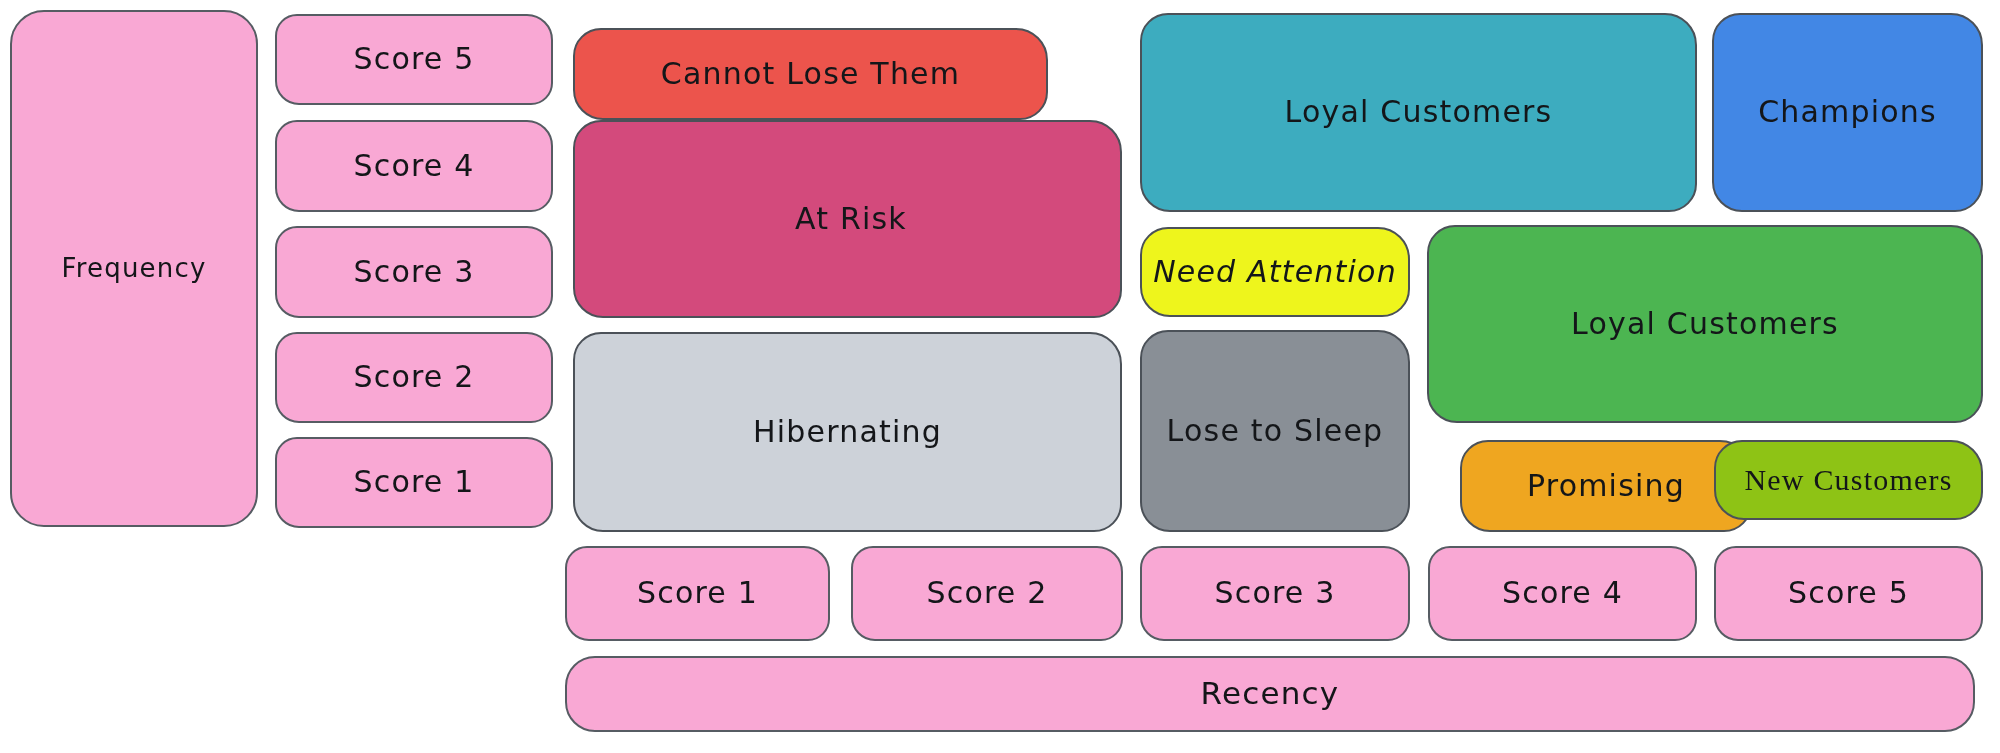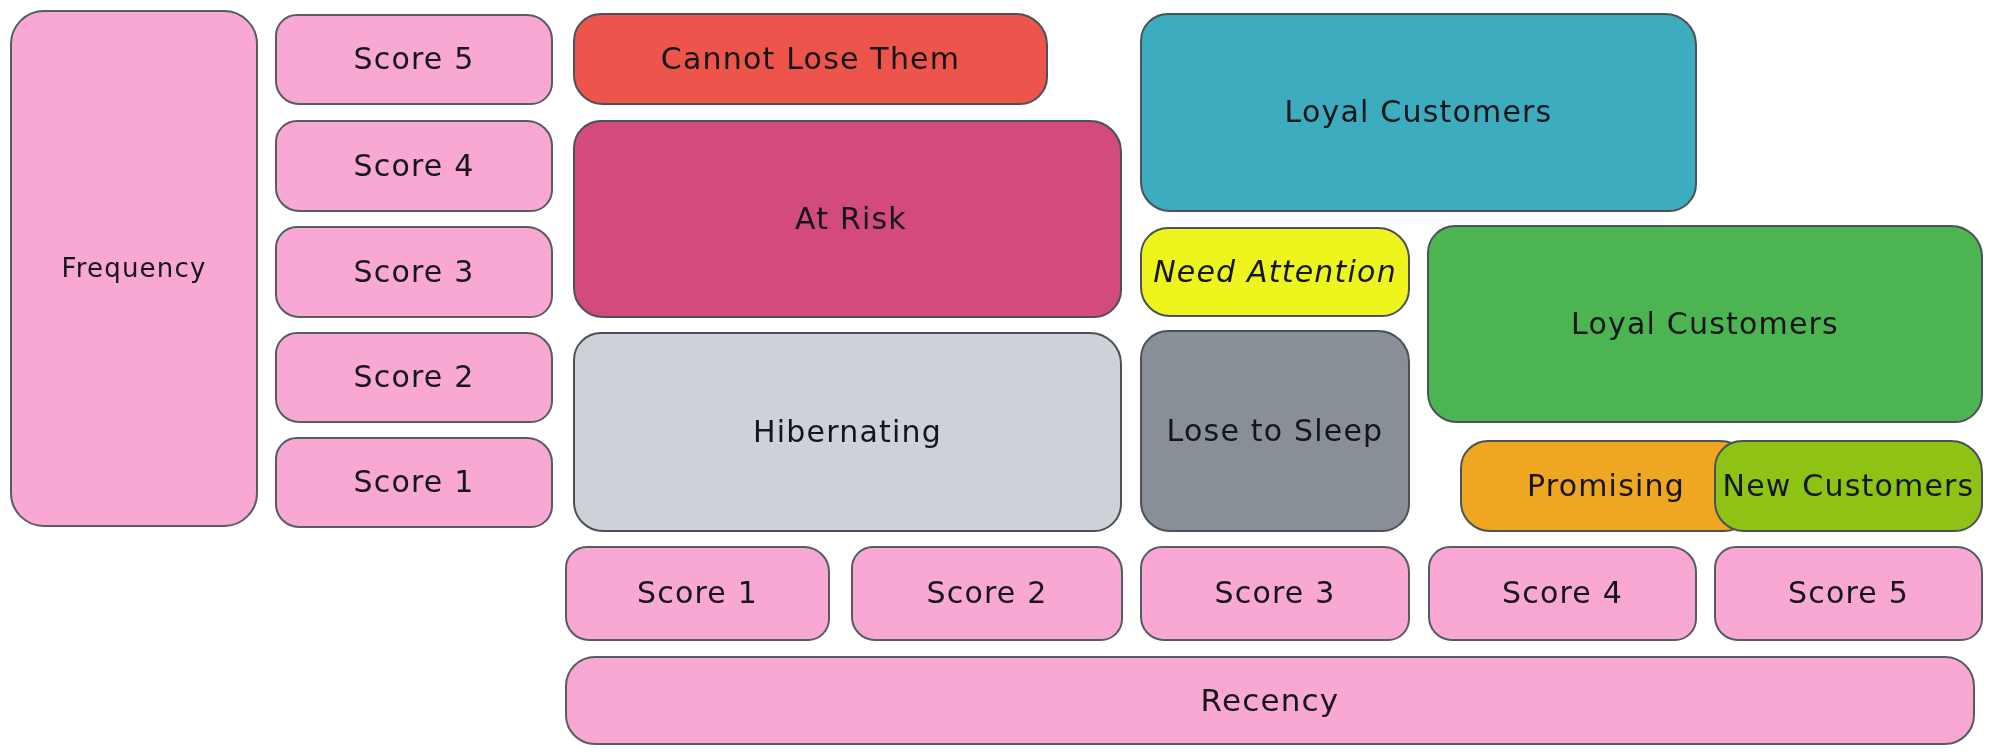--- a/index.html
+++ b/index.html
@@ -31,55 +31,56 @@
 
   
   .freq-axis   { left: 10px;  top: 10px;  width: 248px; height: 517px; font-size: 26px; border-radius: 34px; }
   .freq-s5     { left: 275px; top: 14px;  width: 278px; height: 91px; }
   .freq-s4     { left: 275px; top: 120px; width: 278px; height: 92px; }
   .freq-s3     { left: 275px; top: 226px; width: 278px; height: 92px; }
   .freq-s2     { left: 275px; top: 332px; width: 278px; height: 91px; }
   .freq-s1     { left: 275px; top: 437px; width: 278px; height: 91px; }
 
   
-  .seg-cannot-lose   { left: 573px;  top: 13px;  width: 475px; height: 92px; text-align: right; }
+  .seg-cannot-lose   { left: 573px;  top: 28px;  width: 475px; height: 92px; text-align: right; }
   .seg-at-risk       { left: 573px;  top: 120px; width: 549px; height: 198px; padding-left: 7px; }
   .seg-hibernating   { left: 573px;  top: 332px; width: 549px; height: 200px; }
   .seg-loyal-upper   { left: 1140px; top: 13px;  width: 557px; height: 199px; }
   .seg-champions     { left: 1712px; top: 13px;  width: 271px; height: 199px; }
   .seg-need-attn     { left: 1140px; top: 227px; width: 270px; height: 90px; font-style: italic; }
   .seg-loyal-lower   { left: 1427px; top: 225px; width: 556px; height: 198px; }
   .seg-about-sleep   { left: 1140px; top: 330px; width: 270px; height: 202px; }
   .seg-promising     { left: 1444px; top: 440px; width: 292px; height: 92px; margin-left: 16px; }
-  .seg-new-cust      { left: 1714px; top: 440px; width: 269px; height: 92px; }
+  .seg-new-cust      { left: 1714px; top: 440px; width: 269px; height: 80px; font-family: Liberation Serif, serif; }
 
   
   .rec-s1      { left: 565px;  top: 546px; width: 265px; height: 95px; }
   .rec-s2      { left: 851px;  top: 546px; width: 272px; height: 95px; }
   .rec-s3      { left: 1140px; top: 546px; width: 270px; height: 95px; }
   .rec-s4      { left: 1428px; top: 546px; width: 269px; height: 95px; }
   .rec-s5      { left: 1714px; top: 546px; width: 269px; height: 95px; }
-  .rec-axis    { left: 565px;  top: 656px; width: 1410px; height: 89px; font-size: 31px; border-radius: 30px; }
+  .rec-axis    { left: 565px;  top: 656px; width: 1410px; height: 76px; font-size: 31px; border-radius: 30px; }
 </style>
 </head>
 <body>
 
 <div class="canvas">
 
   <div class="box white freq-axis">Frequency</div>
   <div class="box white small-r freq-s5">Score 5</div>
   <div class="box white small-r freq-s4">Score 4</div>
   <div class="box white small-r freq-s3">Score 3</div>
   <div class="box white small-r freq-s2">Score 2</div>
   <div class="box white small-r freq-s1">Score 1</div>
 
   <div class="box seg-cannot-lose" style="background: rgb(236, 84, 76);">Cannot Lose Them</div>
   <div class="box seg-at-risk" style="background: rgb(211, 74, 124);">At Risk</div>
   <div class="box seg-hibernating" style="background: rgb(205, 210, 217);">Hibernating</div>
   <div class="box seg-loyal-upper" style="background: rgb(61, 172, 191);">Loyal Customers</div>
+  <div class="box seg-champions" style="background: rgb(66, 135, 229);">Champions</div>
   <div class="box seg-need-attn" style="background: rgb(238, 245, 28);">Need Attention</div>
   <div class="box seg-loyal-lower" style="background: rgb(76, 181, 81);">Loyal Customers</div>
   <div class="box seg-about-sleep" style="background: rgb(137, 143, 150);">Lose to Sleep</div>
   <div class="box seg-promising" style="background: rgb(239, 166, 32);">Promising</div>
   <div class="box seg-new-cust" style="background: rgb(142, 195, 21);">New Customers</div>
 
   <div class="box white small-r rec-s1">Score 1</div>
   <div class="box white small-r rec-s2">Score 2</div>
   <div class="box white small-r rec-s3">Score 3</div>
   <div class="box white small-r rec-s4">Score 4</div>

